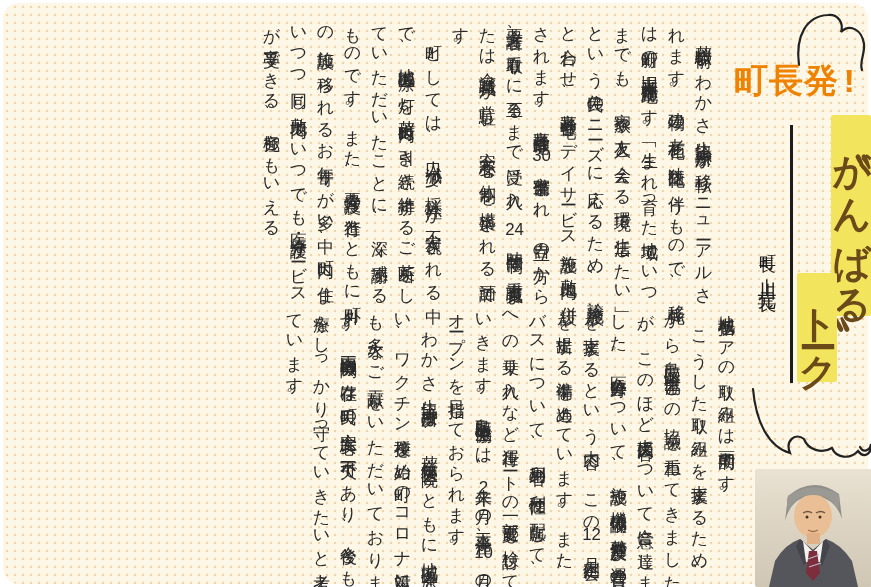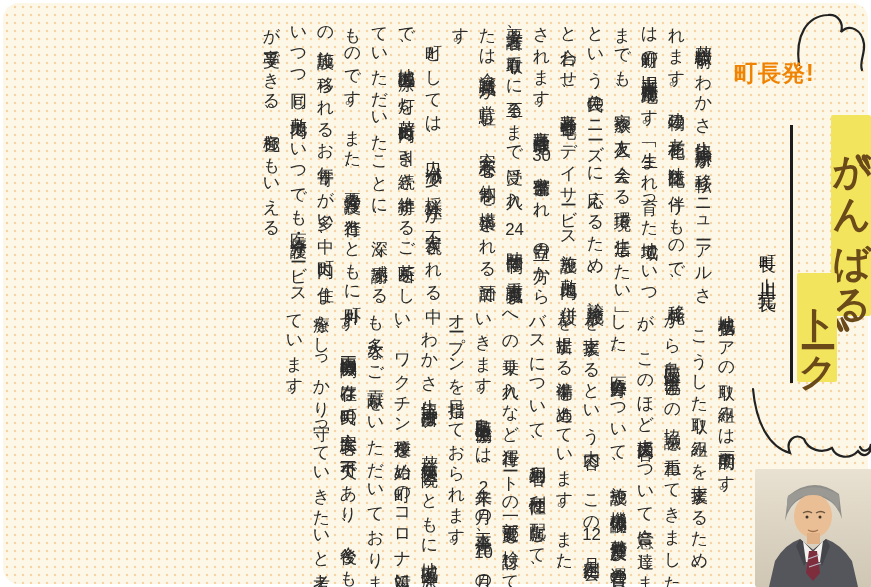--- a/index.html
+++ b/index.html
@@ -20,21 +20,21 @@
     color:#2a2a2a;text-align:justify;
   }
   .block1{top:12px;left:8px;width:706px;height:282px;}
   .block2{top:299px;left:8px;width:729px;height:282px;}
   .para{margin:0;text-indent:1em;}
   .para.cont{text-indent:0;}
   .tcy{text-combine-upright:all;letter-spacing:0;}
   
   .kicker{
     position:absolute;top:55px;left:731px;
-    font-size:23px;font-weight:900;color:#ef8200;letter-spacing:1px;white-space:nowrap;
+    font-size:34px;font-weight:900;color:#ef8200;letter-spacing:1px;white-space:nowrap;font-family:Liberation Mono, monospace;
   }
   .title-v{
     position:absolute;writing-mode:vertical-rl;
     font-size:38px;font-weight:900;color:#6b4a1a;
     background:#f2e45c;line-height:1;letter-spacing:2px;
     width:40px;text-align:center;padding:8px 0;border-radius:2px;
   }
   .title-1{top:112px;left:828px;}
   .title-2{top:270px;left:794px;}
   .divider{position:absolute;left:787px;top:122px;width:3px;height:258px;background:#1c1c1c;}

